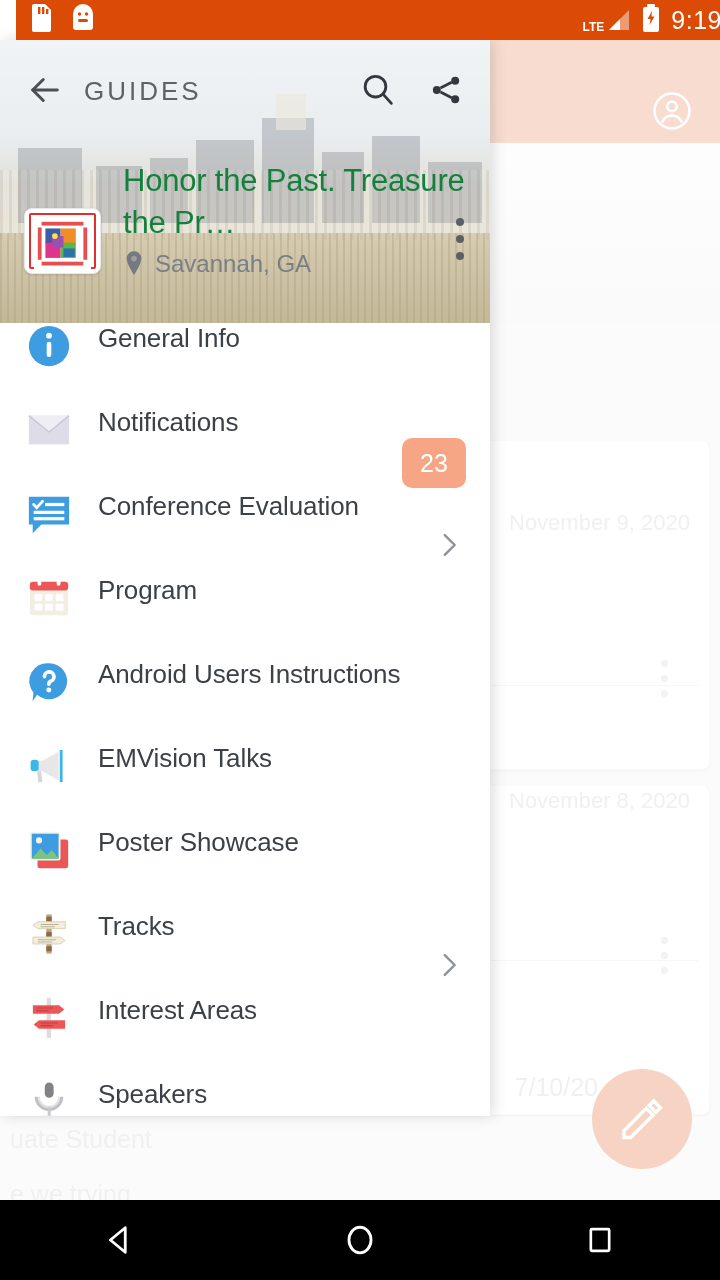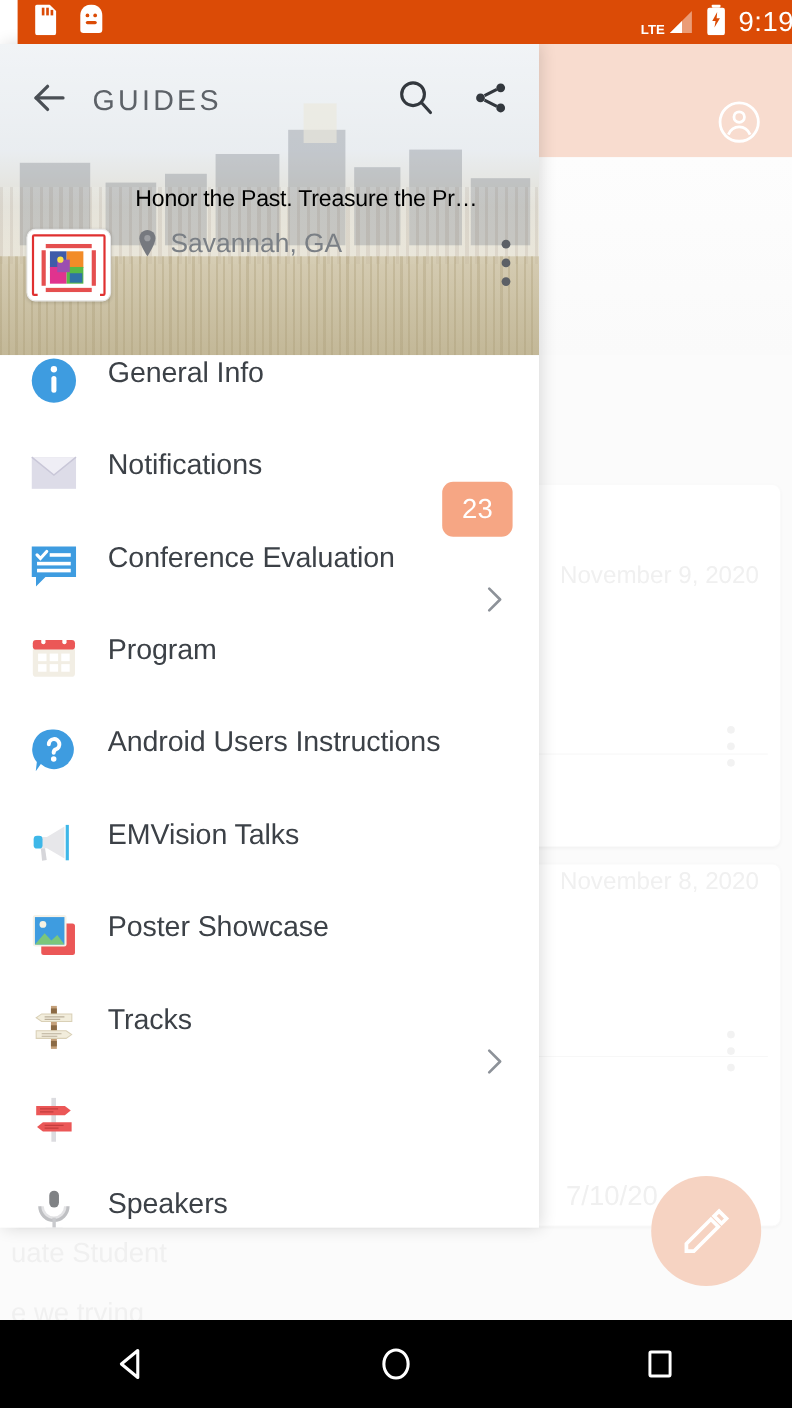--- a/index.html
+++ b/index.html
@@ -122,21 +122,21 @@
     border:1px solid #e8e8e8; flex:none; margin-top:48px;
     position:relative; overflow:hidden;
     box-shadow:0 1px 3px rgba(0,0,0,0.12);
   }
   .logo-frame {
     position:absolute; inset:4px; border:2px solid #E03030; border-radius:2px;
   }
   .logo-puzzle { position:absolute; inset:9px; }
   .event-text { margin-left:22px; flex:1; min-width:0; }
   .event-title {
-    font-size:21px; line-height:42px; color:#000000; font-weight:500;
+    font-size:31px; line-height:42px; color:#15803d; font-weight:500;
     letter-spacing:-0.2px;
   }
   .event-loc {
     margin-top:6px; display:flex; align-items:center; gap:10px;
     font-size:24px; color:#7a7f85;
   }
   .header-more {
     position:absolute; top:178px; right:26px; width:8px;
   }
   .header-more i {
@@ -427,20 +427,21 @@
           <span class="menu-icon">
             <svg width="46" height="46" viewBox="0 0 24 24">
               <rect x="10.8" y="1.6" width="2.2" height="20.8" fill="#DCDCE0"></rect>
         <path d="M3.6 5.4h13.6l2.8 2.2-2.8 2.2H3.6z" fill="#EB5757"></path>
         <path d="M20.4 13.2H6.8L4 15.4l2.8 2.2h13.6z" fill="#EB5757"></path>
         <g stroke="#C43E3E" stroke-width="0.6">
           <path d="M5.4 6.8h8.6M5.4 8.2h6.4M7.6 14.6h9M7.6 16h6.6"></path>
               </g>
             </svg>
           </span>
+          <span class="menu-label">Interest Areas</span>
           <span class="menu-right"></span>
         </div>
         <div class="menu-item">
           <span class="menu-icon">
             <svg width="46" height="46" viewBox="0 0 24 24">
               <rect x="9.8" y="1.8" width="4.6" height="8" rx="2.3" fill="#808285"></rect>
         <path d="M6.4 9.2a5.6 5.6 0 0 0 11.2 0" stroke="#E3E3E5" stroke-width="1.6" fill="none"></path>
         <path d="M5.3 9.2a6.7 6.7 0 0 0 13.4 0" stroke="#BFC0C3" stroke-width="1.5" fill="none"></path>
         <rect x="11.3" y="14.6" width="1.6" height="5" fill="#C9CACD"></rect>
         <rect x="7.6" y="19.2" width="9" height="1.6" rx="0.8" fill="#E3E3E5"></rect>

